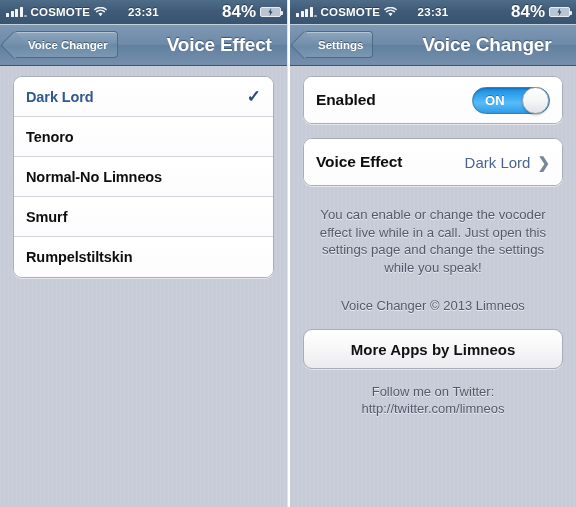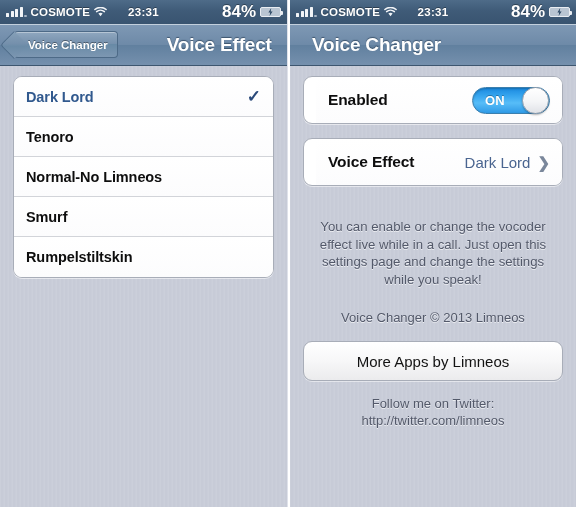--- a/index.html
+++ b/index.html
@@ -177,21 +177,21 @@
 
   .check {
     margin-left: auto;
     color: #2b4a7a;
     font-size: 17px;
     font-weight: bold;
     line-height: 1;
   }
 
   
-  .group-tall .row { height: 46px; padding: 0 12px; margin-left: 12px; }
+  .group-tall .row { height: 46px; padding: 0 12px; }
   .group-tall .row-label { font-size: 15.5px; }
 
   .row-value {
     margin-left: auto;
     font-size: 15px;
     color: #4a6590;
     font-weight: normal;
     display: flex;
     align-items: center;
     gap: 7px;
@@ -228,21 +228,21 @@
     right: 0px; top: -1px;
     width: 27px; height: 27px;
     border-radius: 50%;
     background: linear-gradient(180deg, #ffffff 0%, #f4f5f7 55%, #e0e2e7 100%);
     border: 1px solid #9aa2ae;
     box-shadow: 0 1px 2px rgba(0,0,0,0.3);
   }
 
   
   .desc {
-    margin: 32px 16px 0 16px;
+    margin: 20px 16px 0 16px;
     text-align: center;
     font-size: 13.2px;
     line-height: 17.5px;
     color: #53596a;
     text-shadow: 0 1px 0 rgba(255,255,255,0.65);
   }
 
   .copyright {
     margin-top: 22px;
     text-align: center;
@@ -252,21 +252,21 @@
   }
 
   .bigbtn {
     margin: 16px 13px 0 13px;
     height: 40px;
     display: flex; align-items: center; justify-content: center;
     background: linear-gradient(180deg, #ffffff 0%, #f7f7f8 50%, #ebebed 100%);
     border: 1px solid #a8adb8;
     border-radius: 9px;
     font-size: 15px;
-    font-weight: normal;
+    font-weight: bold;
     color: #121212;
     box-shadow: 0 1px 0 rgba(255,255,255,0.5);
   }
 
   .footer {
     margin-top: 14px;
     text-align: center;
     font-size: 13px;
     line-height: 17px;
     color: #53596a;
@@ -367,20 +367,23 @@
       <span class="batt-pct">84%</span>
       <span class="battery">
         <svg class="bolt" viewBox="0 0 5 8">
             <path d="M3.2 0 L0.4 4.4 H2.2 L1.6 8 L4.6 3.4 H2.7 Z" fill="#2e4a66"></path>
           </svg>
       </span>
     </div>
   </div>
 
   <div class="navbar">
+    <div class="backbtn">
+      <span>Settings</span>
+    </div>
     <div class="navtitle">Voice Changer</div>
   </div>
 
   <div class="content">
 
     <div class="group group-tall">
       <div class="row">
         <span class="row-label">Enabled</span>
         <span class="toggle">
           <span class="toggle-text">ON</span>

